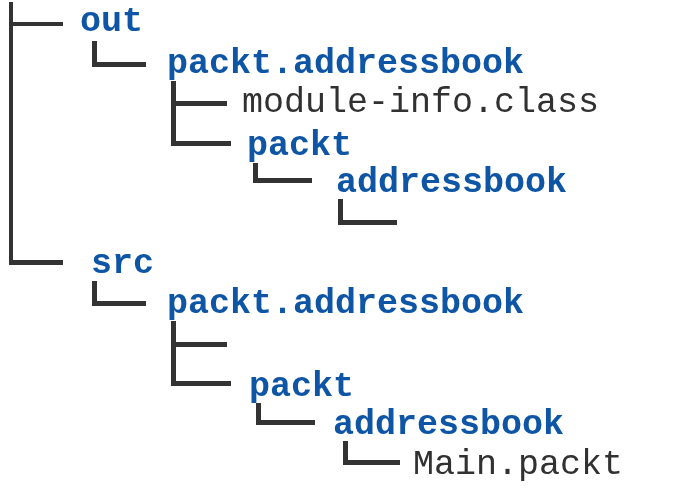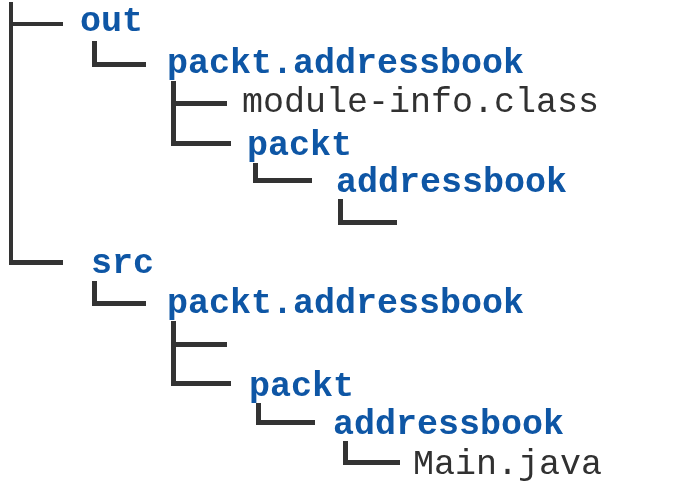--- a/index.html
+++ b/index.html
@@ -61,15 +61,15 @@
 
   <span class="node dir" style="left:80px;  top:2px;">out</span>
   <span class="node dir" style="left:167px; top:44px;">packt.addressbook</span>
   <span class="node file" style="left:242px; top:83px;">module-info.class</span>
   <span class="node dir" style="left:247px; top:126px;">packt</span>
   <span class="node dir" style="left:336px; top:163px;">addressbook</span>
   <span class="node dir" style="left:81px;  top:244px;margin-left:10px;">src</span>
   <span class="node dir" style="left:167px; top:284px;">packt.addressbook</span>
   <span class="node dir" style="left:249px; top:367px;">packt</span>
   <span class="node dir" style="left:333px; top:405px;">addressbook</span>
-  <span class="node file" style="left:413px; top:445px;">Main.java</span>
+  <span class="node file" style="left:413px; top:445px;">Main.packt</span>
 
 </div>
 
 </body></html>

